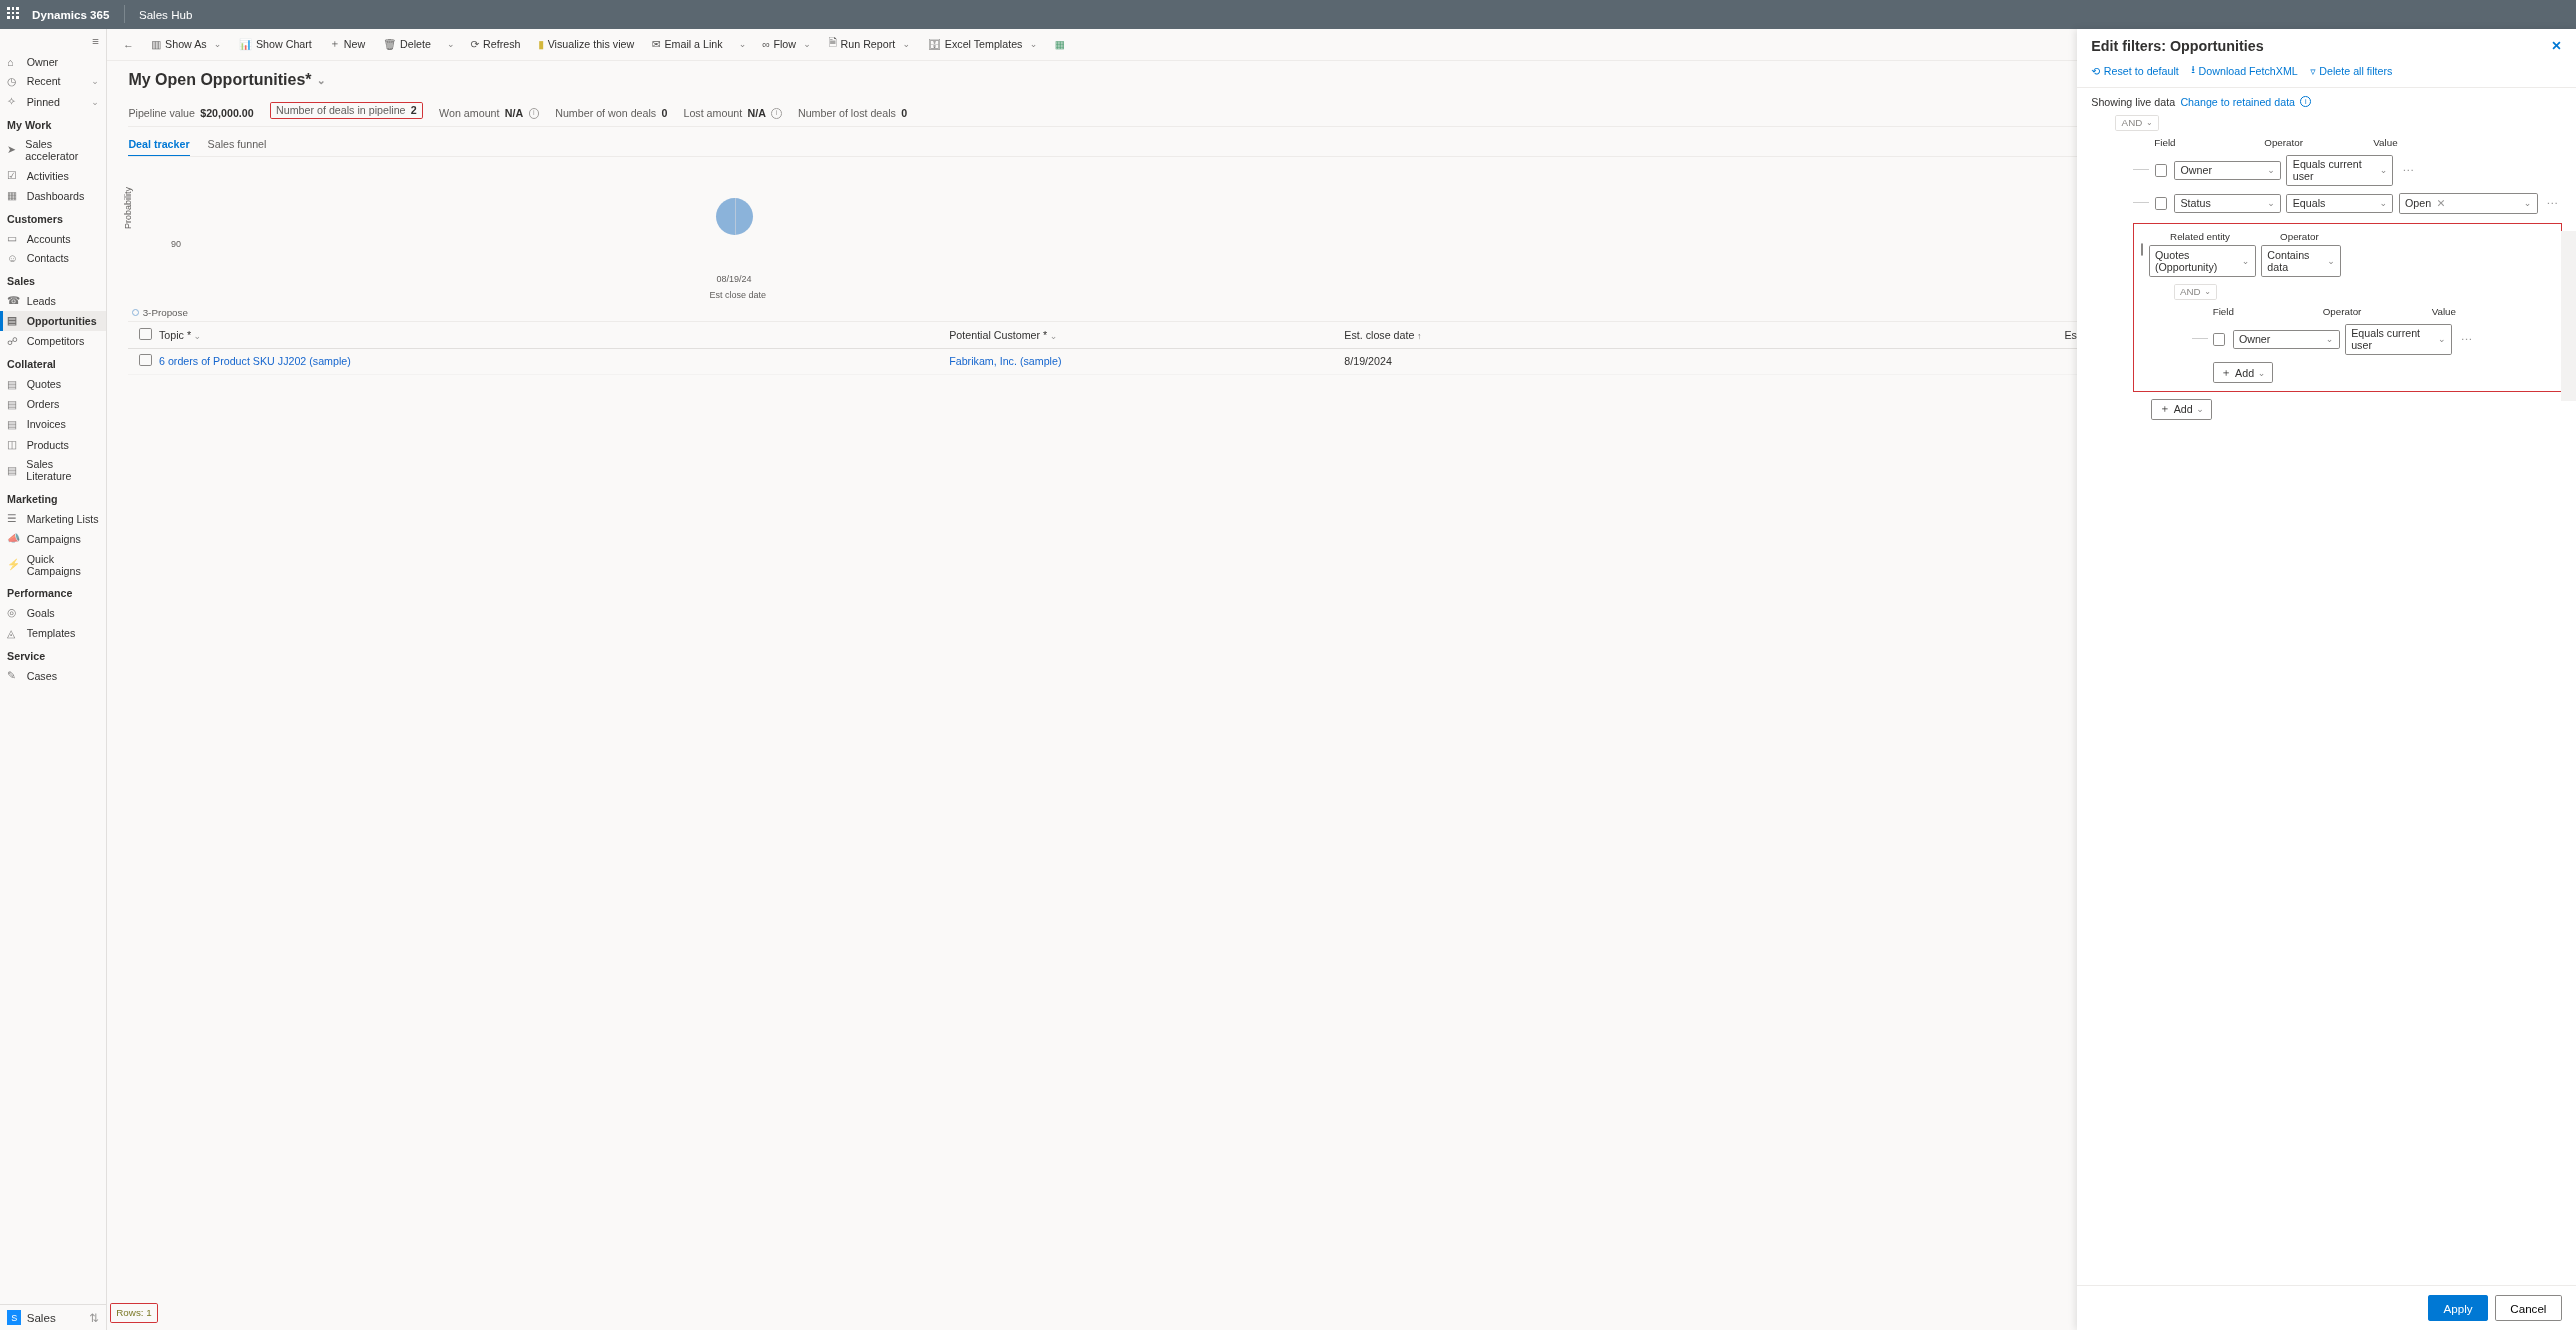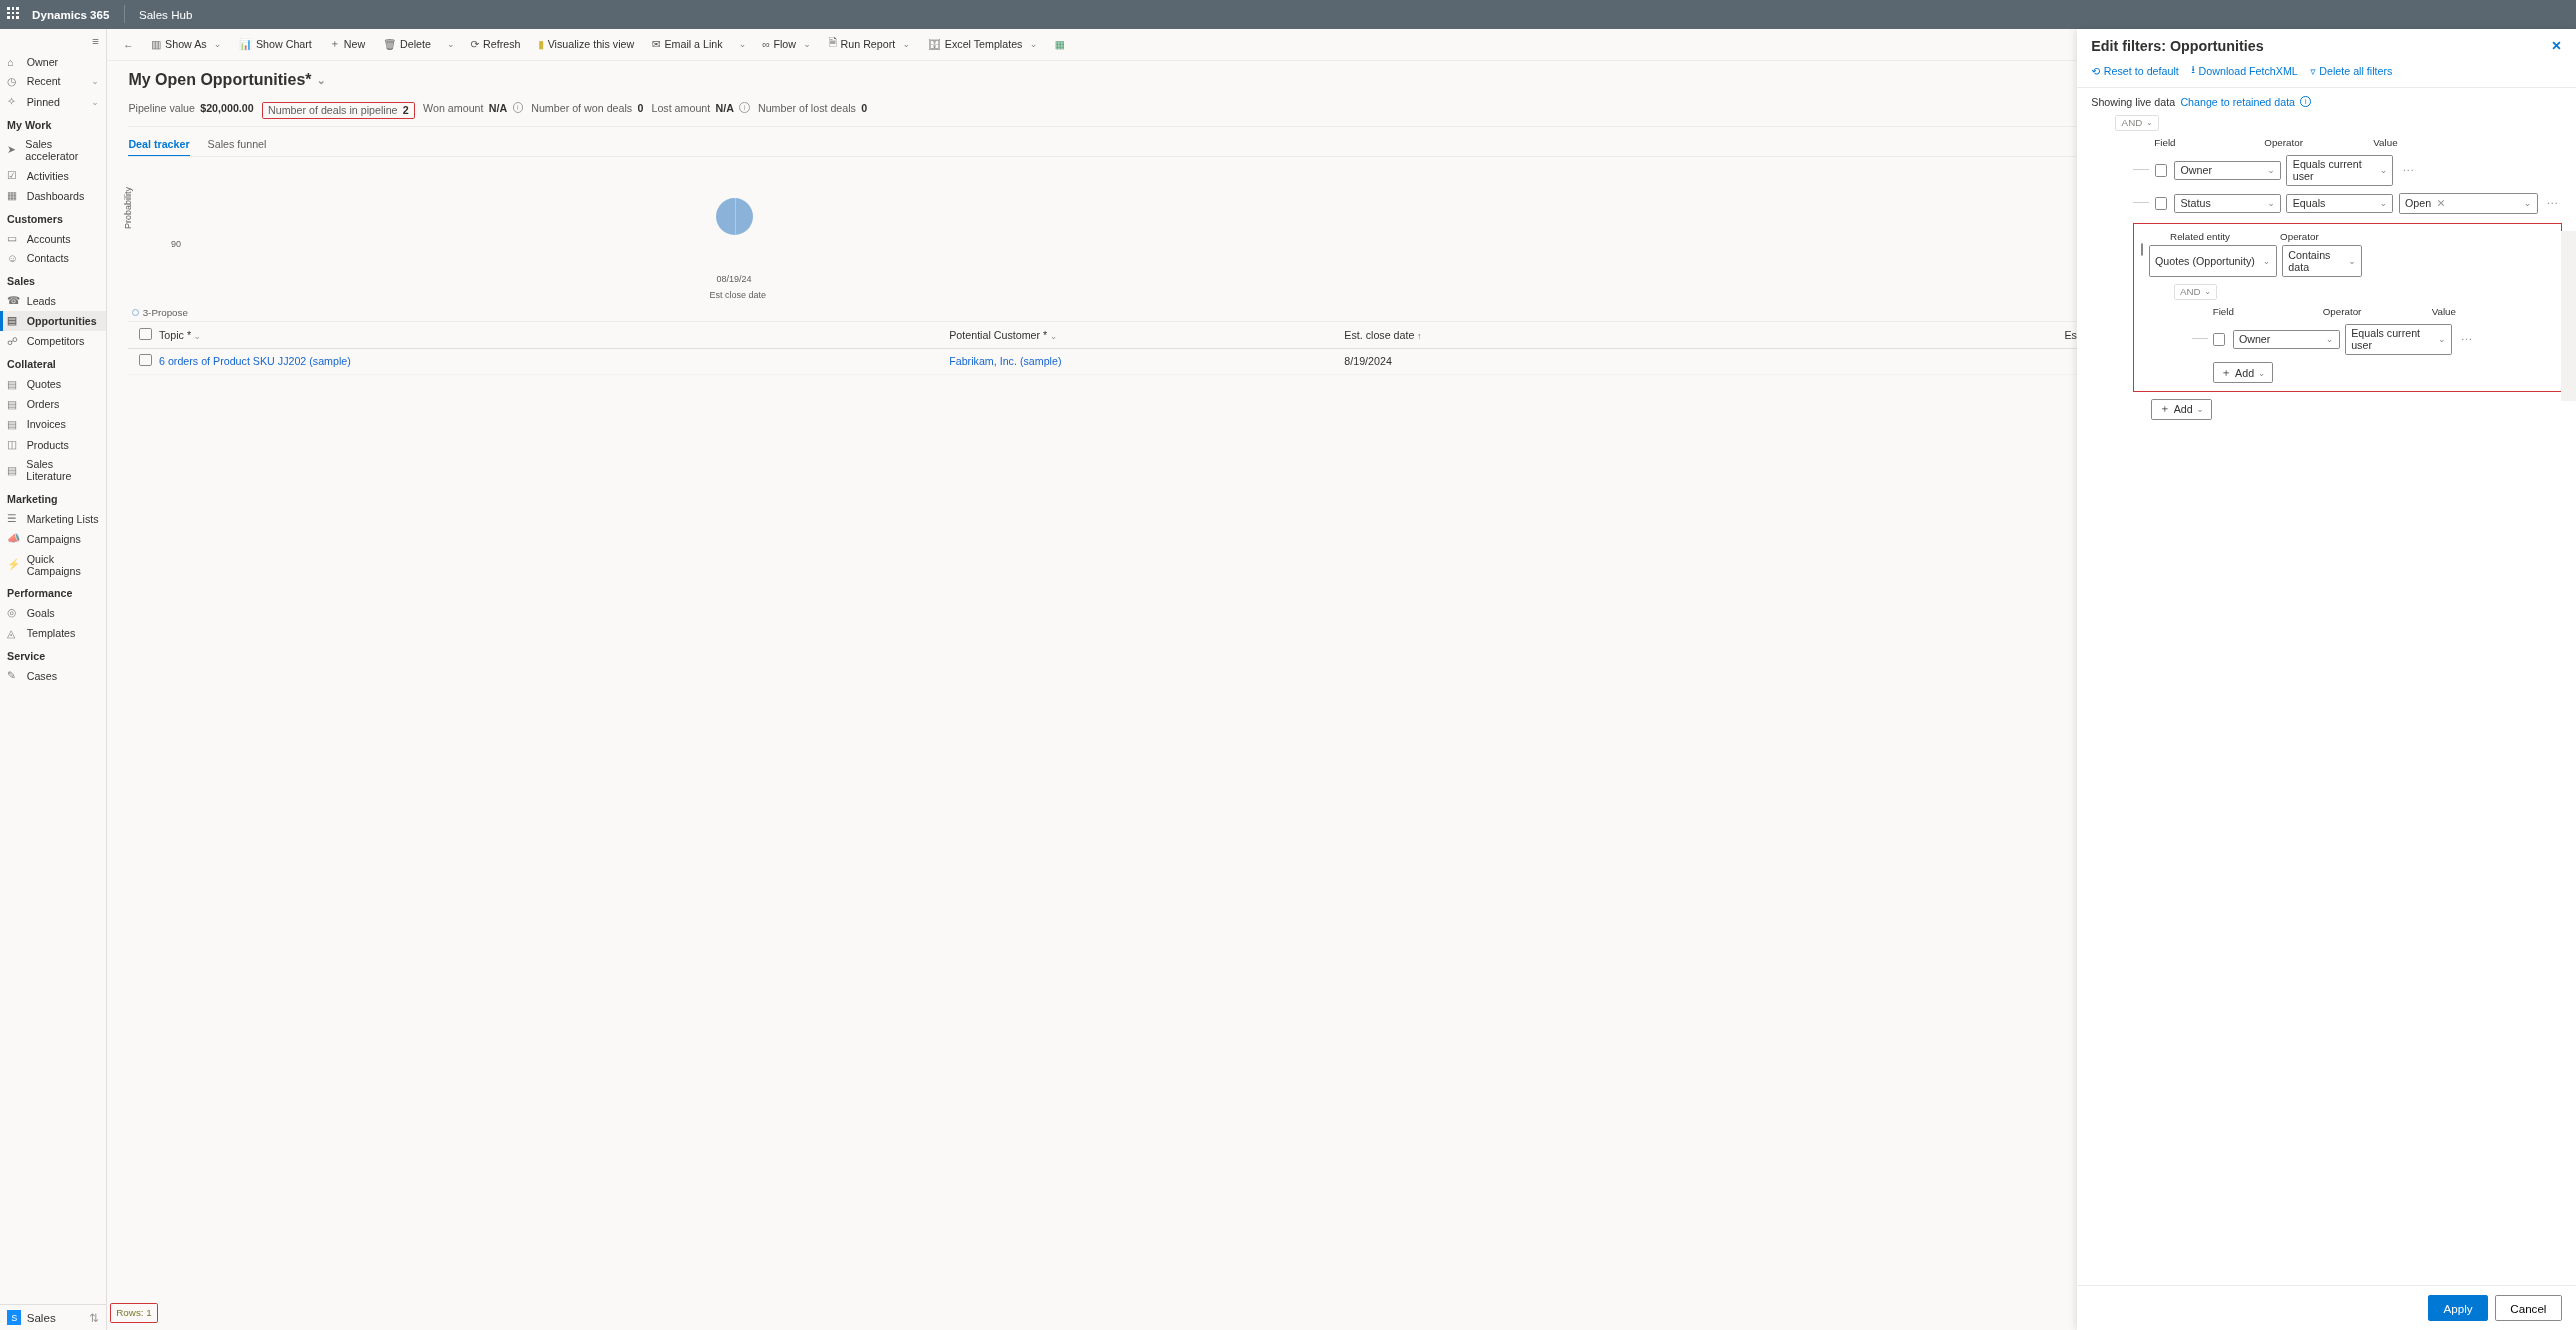--- a/index.html
+++ b/index.html
@@ -33,21 +33,21 @@
 .cmd-btn .cb-icon { font-size:10.7px; opacity:.8;}
 .cmd-split::after { content:"⌄"; margin-left:3.6px; opacity:.6; font-size:9px;}
 .cmd-chevron-only { padding:3.6px 3.6px; cursor:pointer; opacity:.6; font-size:9px;}
 .powerbi-icon { color:#caa70d;}
 
 
 .content { flex:1; padding:10.7px 21.4px 0 21.4px; display:flex; flex-direction:column; position:relative; }
 .view-title { font-size:16px; font-weight:600; display:flex; align-items:center; gap:5.3px; margin-bottom:7.1px;}
 .view-title::after { content:"⌄"; font-size:10.7px; opacity:.5;}
 
-.metrics { display:flex; gap:8px; font-size:10.7px; color:#605e5c; padding:5.3px 0 7.1px; border-bottom:0.9px solid #edebe9; align-items:flex-start;}
+.metrics { display:flex; gap:16px; font-size:10.7px; color:#605e5c; padding:5.3px 0 7.1px; border-bottom:0.9px solid #edebe9; align-items:flex-end;}
 .metric { display:flex; align-items:center; gap:5.3px;}
 .metric .value { color:#323130; font-weight:600;}
 .metric .info-icon { width:10.7px; height:10.7px; border:0.9px solid #a19f9d; border-radius:50%; font-size:7.1px; display:inline-flex; align-items:center; justify-content:center; color:#a19f9d;}
 .metric.highlighted { border:1.8px solid #d13438; padding:1.8px 5.3px; border-radius:1.8px;}
 
 .tabs { display:flex; gap:18px; font-size:10.7px; margin-top:5.3px; border-bottom:0.9px solid #edebe9;}
 .tab { padding:5.3px 0; cursor:pointer; color:#605e5c;}
 .tab.active { color:#0078d4; border-bottom:1.8px solid #0078d4; font-weight:600;}
 
 
@@ -455,21 +455,21 @@
     
     <div class="related-block">
       <div style="display:flex; align-items:flex-start; gap:5.3px;">
         <span class="checkbox" style="margin-top:12.5px"></span>
         <div style="flex:1">
           <div class="related-header">
             <span class="rh-field">Related entity</span>
             <span class="rh-op">Operator</span>
           </div>
           <div style="display:flex; gap:5.3px; margin-top:3.6px; margin-left:0;">
-            <span class="combo w-field" style="width:128px">
+            <span class="combo w-field" style="width:107px">
                 <span>Quotes (Opportunity)</span>
               </span>
             <span class="combo" style="width:80px">
                 <span>Contains data</span>
               </span>
           </div>
 
           <div class="nested">
             <span class="and-pill">
                 <span>AND</span>

